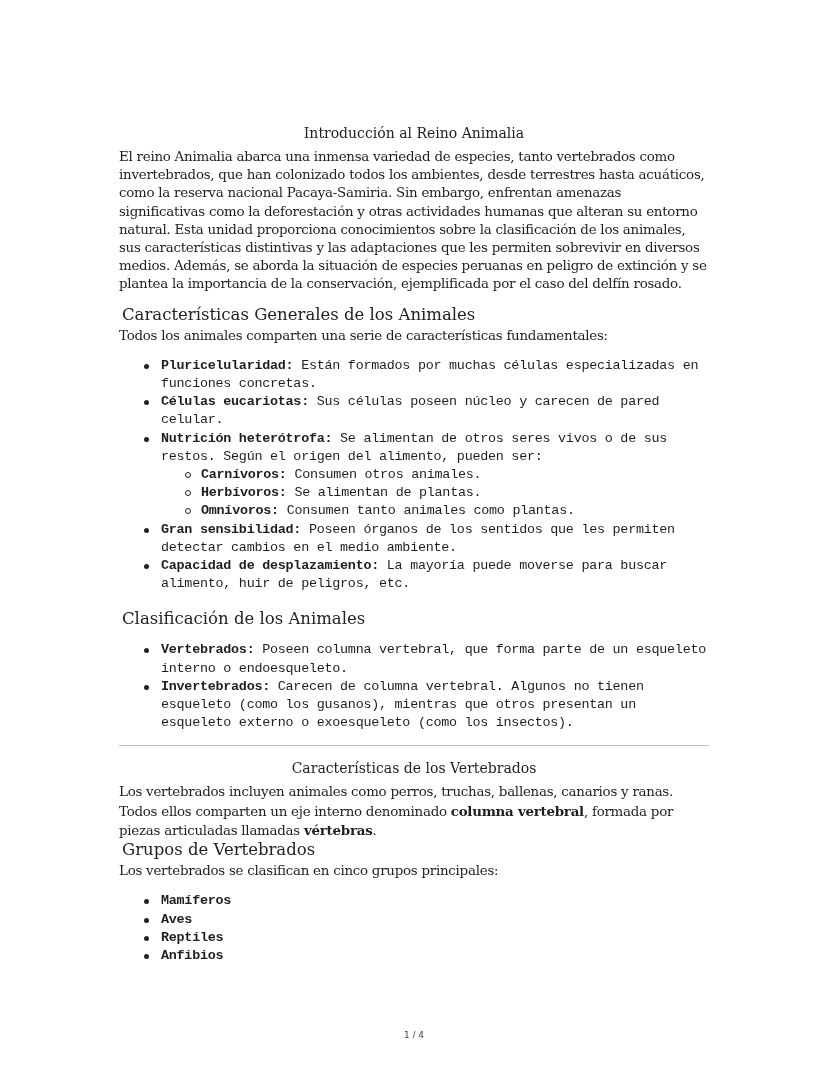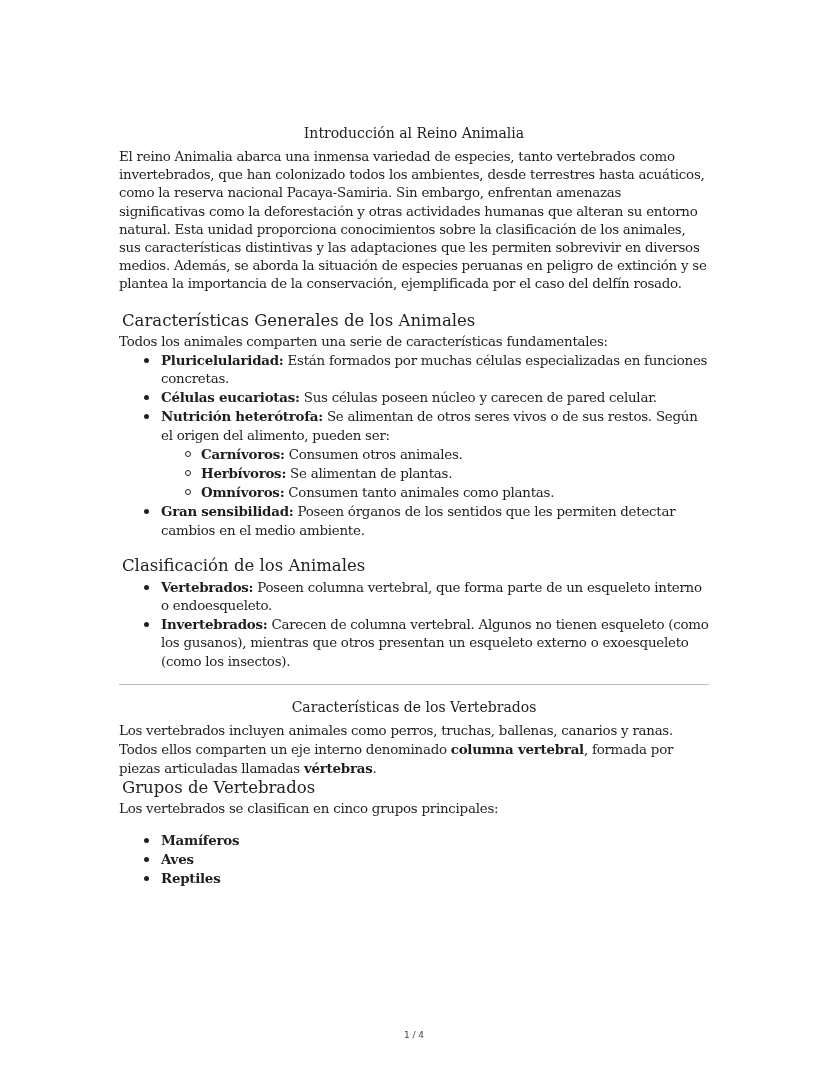--- a/index.html
+++ b/index.html
@@ -14,23 +14,23 @@
   }
   h1 {
     font-weight: normal; font-size: 14px; line-height: 24px;
     text-align: center; margin: 0 0 3px 0; color: #222;
   }
   h2 {
     font-weight: normal; font-size: 16.5px; line-height: 20px;
     margin: 0 0 2px 3px; color: #222;
   }
   p { margin: 0; letter-spacing: -0.25px; }
-  .intro { margin-bottom: 17px; }
+  .intro { margin-bottom: 11px; }
   ul { margin: 0; padding: 0; list-style: none; }
-  ul.l1 { margin-bottom: 16px; }
+  ul.l1 { margin-top: 12px; margin-bottom: 16px; font-family: Liberation Mono, monospace; }
   ul.l1 > li { position: relative; padding-left: 42px; letter-spacing: -0.25px; }
   ul.l1 > li::before {
     content: ""; position: absolute; left: 25px; top: 7px;
     width: 5px; height: 5px; border-radius: 50%; background: #222;
   }
   ul.l2 > li { position: relative; padding-left: 40px; }
   ul.l2 > li::before {
     content: ""; position: absolute; left: 24px; top: 6px;
     width: 4px; height: 4px; border-radius: 50%; border: 1px solid #222; background: transparent;
   }
@@ -58,35 +58,37 @@
     <li><b>Pluricelularidad:</b><span> Están formados por muchas células especializadas en funciones concretas.</span></li>
     <li><b>Células eucariotas:</b><span> Sus células poseen núcleo y carecen de pared celular.</span></li>
     <li><b>Nutrición heterótrofa:</b><span> Se alimentan de otros seres vivos o de sus restos. Según el origen del alimento, pueden ser:</span>
       <ul class="l2">
         <li><b>Carnívoros:</b><span> Consumen otros animales.</span></li>
         <li><b>Herbívoros:</b><span> Se alimentan de plantas.</span></li>
         <li><b>Omnívoros:</b><span> Consumen tanto animales como plantas.</span></li>
       </ul>
     </li>
     <li><b>Gran sensibilidad:</b><span> Poseen órganos de los sentidos que les permiten detectar cambios en el medio ambiente.</span></li>
+    <li><b>Capacidad de desplazamiento:</b><span> La mayoría puede moverse para buscar alimento, huir de peligros, etc.</span></li>
   </ul>
 
   <h2>Clasificación de los Animales</h2>
   <ul class="l1" style="margin-bottom:0">
     <li><b>Vertebrados:</b><span> Poseen columna vertebral, que forma parte de un esqueleto interno o endoesqueleto.</span></li>
     <li><b>Invertebrados:</b><span> Carecen de columna vertebral. Algunos no tienen esqueleto (como los gusanos), mientras que otros presentan un esqueleto externo o exoesqueleto (como los insectos).</span></li>
   </ul>
 
   <hr class="sep">
 
   <h1>Características de los Vertebrados</h1>
   <p class="vert-intro"><span>Los vertebrados incluyen animales como perros, truchas, ballenas, canarios y ranas. Todos ellos comparten un eje interno denominado </span><b>columna vertebral</b><span>, formada por piezas articuladas llamadas </span><b>vértebras</b><span>.</span></p>
 
   <h2>Grupos de Vertebrados</h2>
   <p>Los vertebrados se clasifican en cinco grupos principales:</p>
   <ul class="l1 groups-list">
     <li><b>Mamíferos</b></li>
     <li><b>Aves</b></li>
     <li><b>Reptiles</b></li>
+    <li><b>Anfibios</b></li>
   </ul>
 </div>
 
 <div class="page-number">1 / 4</div>
 
 </body></html>

